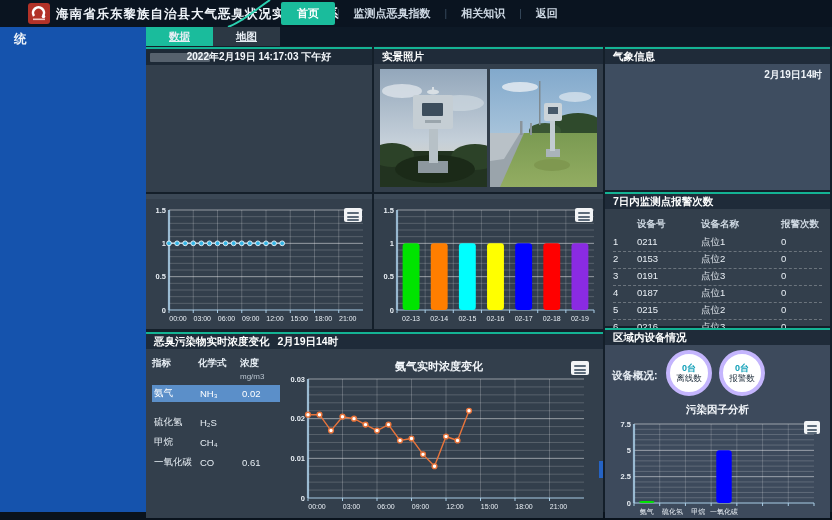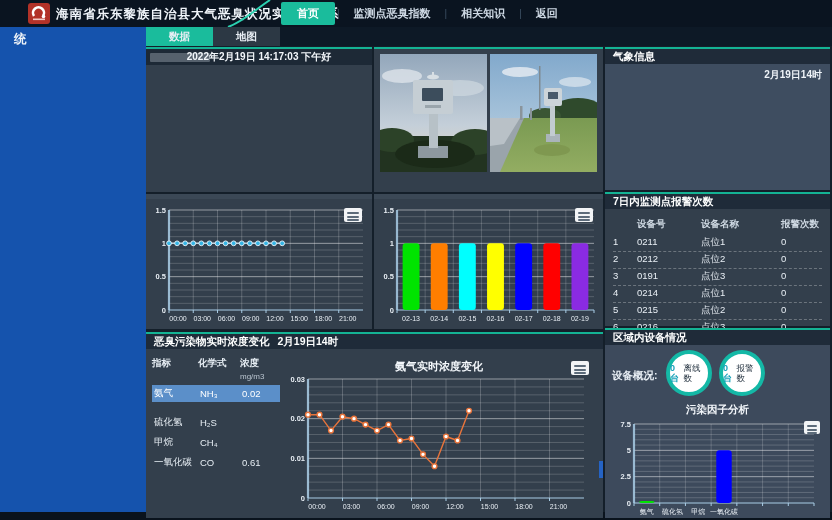--- a/index.html
+++ b/index.html
@@ -15,21 +15,21 @@
   .nav-item { color:#cdd8e3; font-size:11px; font-weight:bold; padding:4px 12px; cursor:pointer; white-space:nowrap; }
   .nav-item.active { background:#1abc9c; color:#fff; border-radius:2px; padding:4px 16px; }
   .nav-sep { color:#3e5164; font-size:10px; padding:0 2px; }
 
   
   .sidebar { position:absolute; left:0; top:27px; width:146px; height:485px; background:#1553ad; }
   .title-wrap-char { position:absolute; left:14px; top:4px; color:#eef3f8; font-size:12.5px; font-weight:bold; letter-spacing:1px; }
 
   
   .tabbar { position:absolute; left:146px; top:27px; width:686px; height:19px; background:#0d1926; display:flex; }
-  .tab { min-width:67px; height:19px; display:flex; align-items:center; justify-content:center; font-size:10.5px; font-weight:bold; color:#e8eef4; padding:0 22px; background:#2c3844; cursor:pointer; }
+  .tab { min-width:67px; height:19px; display:flex; align-items:center; justify-content:center; font-size:10.5px; font-weight:bold; color:#e8eef4; padding:0 22px; background:#2c3844; cursor:pointer;text-decoration:underline; }
   .tab.active { background:#1abc9c; }
 
   
   .content { position:absolute; left:146px; top:46px; width:686px; height:466px; background:#141f2a; }
   .panel { position:absolute; background:#333f4c; }
   .greenline { border-top:2px solid #14b394; }
   .panel-h { height:15px; background:#1f2b39; color:#fdfefe; font-size:10.5px; font-weight:bold; line-height:15px; padding:0 8px; white-space:nowrap; }
   .mini-strip { height:5px; background:#3b4856; }
 
   
@@ -74,21 +74,21 @@
   .otable-row { display:grid; grid-template-columns:46px 42px 40px; font-size:9.5px; color:#e6edf3; height:17px; align-items:center; padding-left:2px; margin-bottom:3px; }
   .otable-row.hl { background:#5b8fc9; color:#fff; margin-bottom:12px; }
   .ochart-title { position:absolute; left:136px; top:10px; width:314px; text-align:center; font-size:11px; font-weight:bold; color:#f2f6fa; }
   .scroll-sliver { position:absolute; right:0; top:112px; width:4px; height:17px; background:#2563c4; }
 
   
   #panelH { left:459px; top:282px; width:225px; height:190px; }
   .dev-body { position:relative; height:173px; background:#3d4a5c; }
   .ov-label { position:absolute; left:7px; top:24px; font-size:10.5px; font-weight:bold; color:#e9eff5; }
   .stats { position:absolute; left:61px; top:5px; display:flex; gap:7px; }
-  .stat-circle { width:46px; height:46px; border-radius:50%; border:4px solid #14b8a6; background:#fff; display:flex; flex-direction:row; align-items:center; justify-content:center; box-shadow:0 0 0 1px rgba(255,255,255,0.6) inset; }
+  .stat-circle { width:46px; height:46px; border-radius:50%; border:4px solid #c4b5fd; background:#fff; display:flex; flex-direction:column; align-items:center; justify-content:center; box-shadow:0 0 0 1px rgba(255,255,255,0.6) inset;text-align:center; }
   .stat-count { font-size:9px; font-weight:bold; color:#12a0b8; line-height:10px; }
   .stat-label { font-size:8.5px; color:#1b2a38; line-height:10px; }
   .pf-title { position:absolute; left:0; top:58px; width:100%; text-align:center; font-size:10.5px; font-weight:bold; color:#f2f6fa; }
   svg text.tick { font-size:7px; fill:#e8eef4; font-family:"Liberation Sans",sans-serif; }
   svg text.tickb { font-size:7.5px; fill:#e8eef4; font-weight:bold; font-family:"Liberation Sans",sans-serif; }
 </style>
 </head>
 <body>
 
 <div id="app">
@@ -128,20 +128,21 @@
   <div class="content">
 
     <div class="panel greenline" id="panelA">
       <div class="date-bar">
         <span class="date-accent"></span>
         <span class="date-text">2022年2月19日  14:17:03 下午好</span>
       </div>
     </div>
 
     <div class="panel greenline" id="panelB">
+      <div class="panel-h">实景照片</div>
       <div class="photos">
         <svg class="photo" viewBox="0 0 107 118">
           <defs>
             <linearGradient id="sky1" x1="0" y1="0" x2="0" y2="1">
               <stop offset="0" stop-color="#93a7bb"></stop>
                 <stop offset="0.6" stop-color="#c4cfd9"></stop>
                 <stop offset="1" stop-color="#e3d8c2"></stop>
             </linearGradient>
           </defs>
           <rect width="107" height="118" fill="url(#sky1)"></rect>
@@ -340,33 +341,33 @@
         </div>
         <div>
             <div class="atable-row">
               <span>1</span>
               <span>0211</span>
               <span>点位1</span>
               <span>0</span>
             </div>
             <div class="atable-row">
               <span>2</span>
-              <span>0212</span>
+              <span>0153</span>
               <span>点位2</span>
               <span>0</span>
             </div>
             <div class="atable-row">
               <span>3</span>
               <span>0191</span>
               <span>点位3</span>
               <span>0</span>
             </div>
             <div class="atable-row">
               <span>4</span>
-              <span>0214</span>
+              <span>0187</span>
               <span>点位1</span>
               <span>0</span>
             </div>
             <div class="atable-row">
               <span>5</span>
               <span>0215</span>
               <span>点位2</span>
               <span>0</span>
             </div>
             <div class="atable-row">

